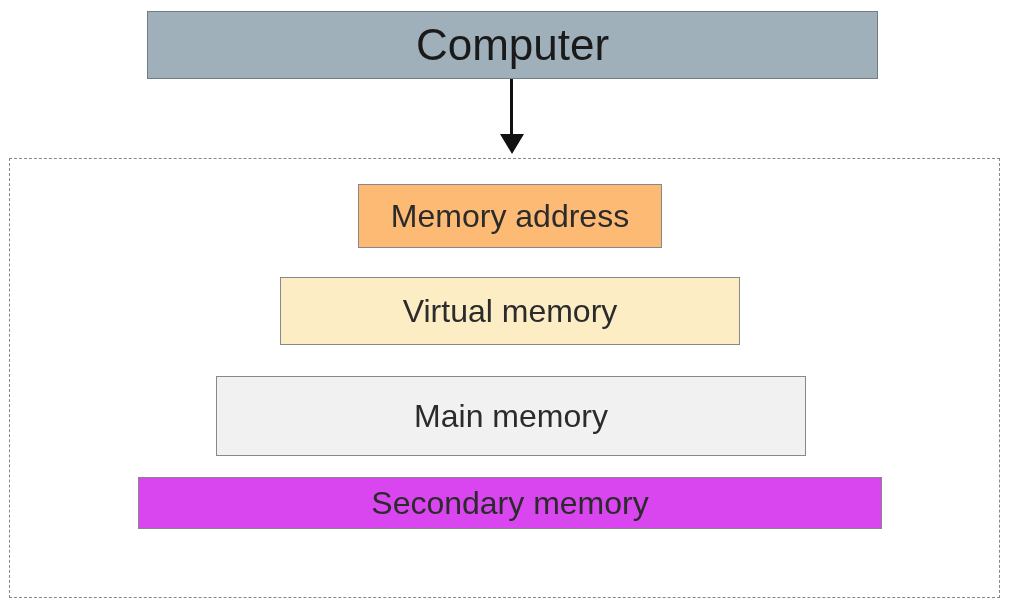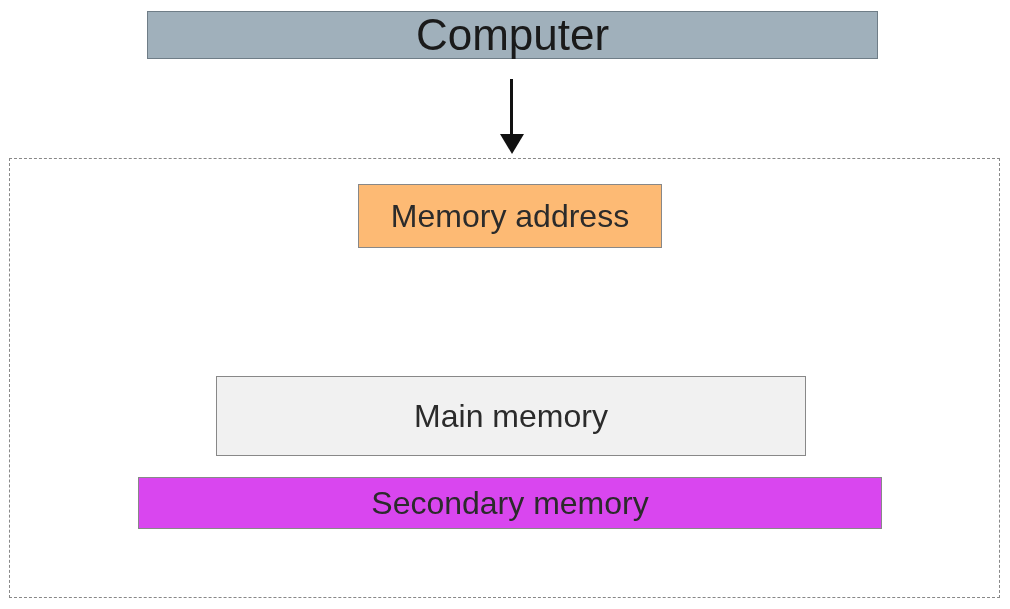--- a/index.html
+++ b/index.html
@@ -12,21 +12,21 @@
       height: 609px;
       background: #ffffff;
       font-family: Arial, Helvetica, sans-serif;
       position: relative;
     }
     .top-box {
       position: absolute;
       left: 147px;
       top: 11px;
       width: 731px;
-      height: 48px;
+      height: 68px;
       background: #a0b0bb;
       border: 1px solid #6f7d87;
       display: flex;
       align-items: center;
       justify-content: center;
       font-size: 44px;
       color: #1a1a1a;
     }
     .arrow-container {
       position: absolute;
@@ -110,20 +110,23 @@
   <div class="arrow-line"></div>
   <div class="arrow-head"></div>
 </div>
 
 <div class="dashed-container">
 
   <div class="tier tier-1">
     <span>Memory address</span>
   </div>
 
+  <div class="tier tier-2">
+    <span>Virtual memory</span>
+  </div>
 
   <div class="tier tier-3">
     <span>Main memory</span>
   </div>
 
   <div class="tier tier-4">
     <span>Secondary memory</span>
   </div>
 
 </div>

